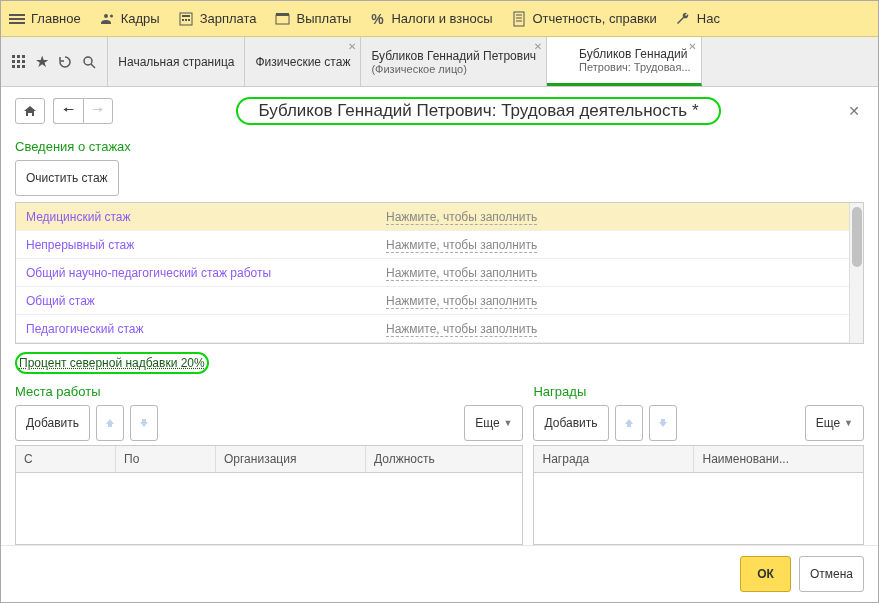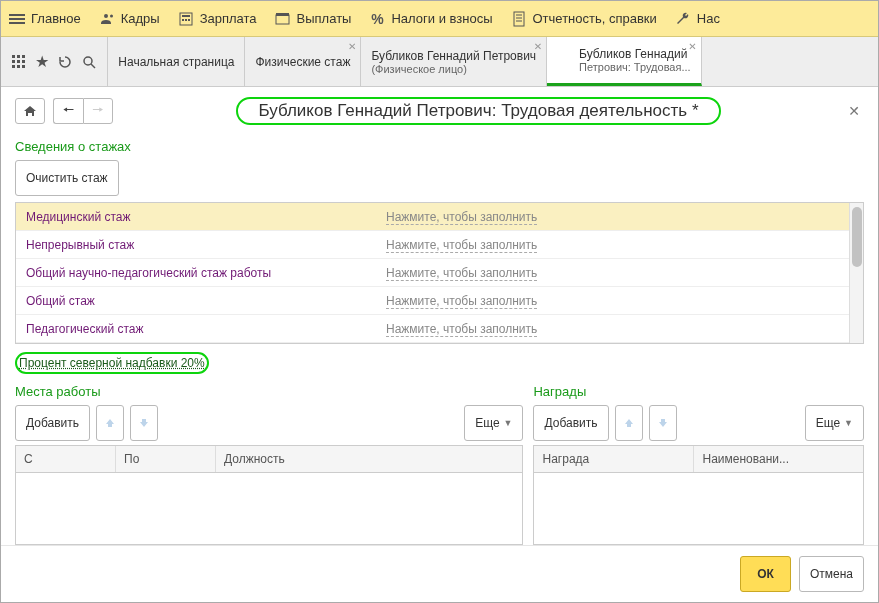--- a/index.html
+++ b/index.html
@@ -116,21 +116,21 @@
     border: 1px solid #ccc;
     margin-top: 6px;
   }
   .stazh-row {
     display: flex;
     border-bottom: 1px solid #eee;
     min-height: 28px;
     align-items: center;
   }
   .stazh-row.selected { background: #faf0c1; }
-  .stazh-row .col-name { width: 360px; padding: 4px 10px; color: #701a75; }
+  .stazh-row .col-name { width: 360px; padding: 4px 10px; color: #8b5cf6; }
   .stazh-row .col-fill { flex: 1; padding: 4px 10px; }
   .stazh-row .col-fill span {
     color: #888; text-decoration: underline dotted;
     border-bottom: 1px dashed #aaa;
     text-decoration: none;
     cursor: pointer;
   }
   .stazh-wrap { display: flex; }
   .stazh-body { flex: 1; max-height: 148px; overflow: hidden; }
   .scrollbar {
@@ -393,20 +393,21 @@
       <div class="spacer"></div>
       <button class="btn">
         <span>Еще</span>
         <span style="font-size:9px;color:#777">▼</span>
       </button>
     </div>
     <div class="table">
       <div class="thead">
         <div class="th" style="width:100px">С</div>
         <div class="th" style="width:100px">По</div>
+        <div class="th" style="width:150px">Организация</div>
         <div class="th" style="flex:1;border-right:none">Должность</div>
       </div>
       <div class="tbody"></div>
     </div>
   </div>
   <div class="col" style="flex:0.65">
     <div class="section-title">Награды</div>
     <div class="hdr-row">
       <button class="btn">Добавить</button>
       <button class="btn arrow disabled">

